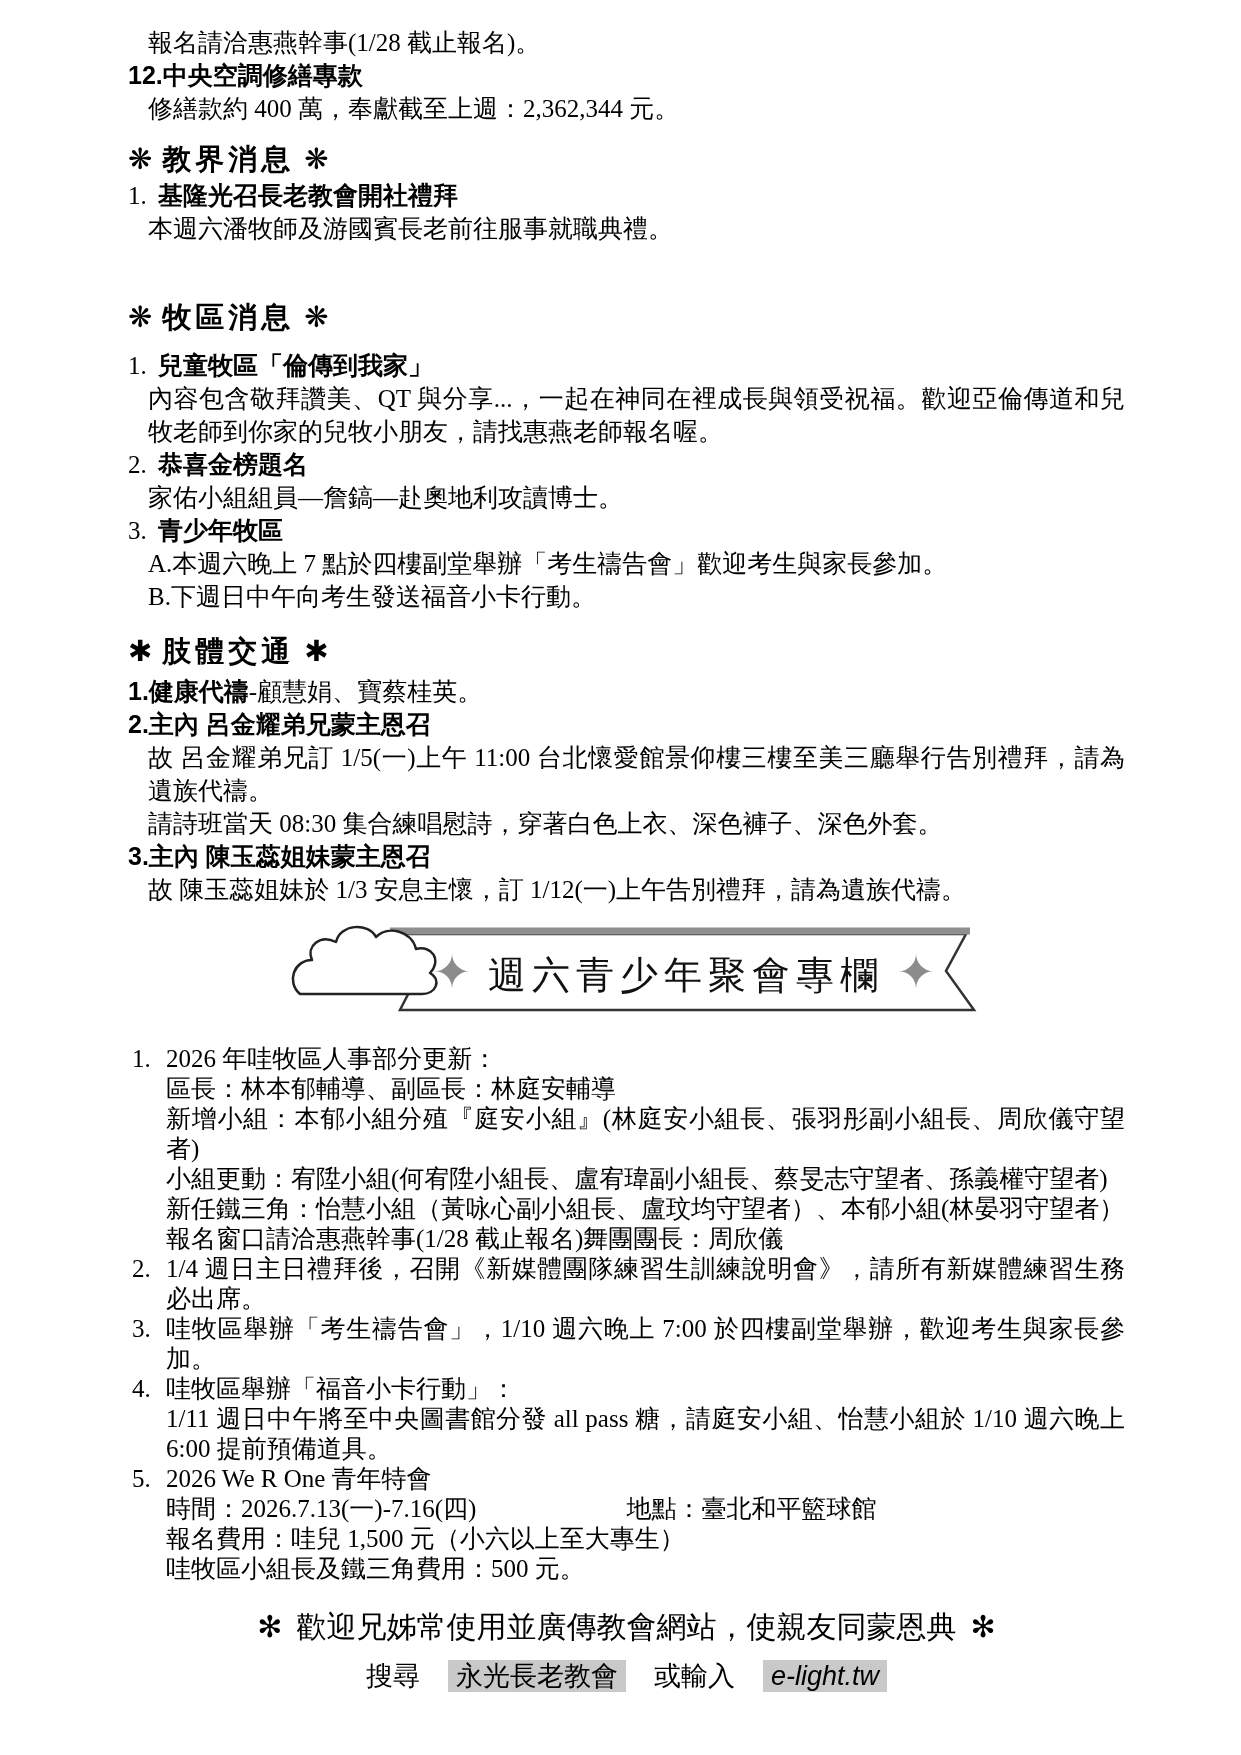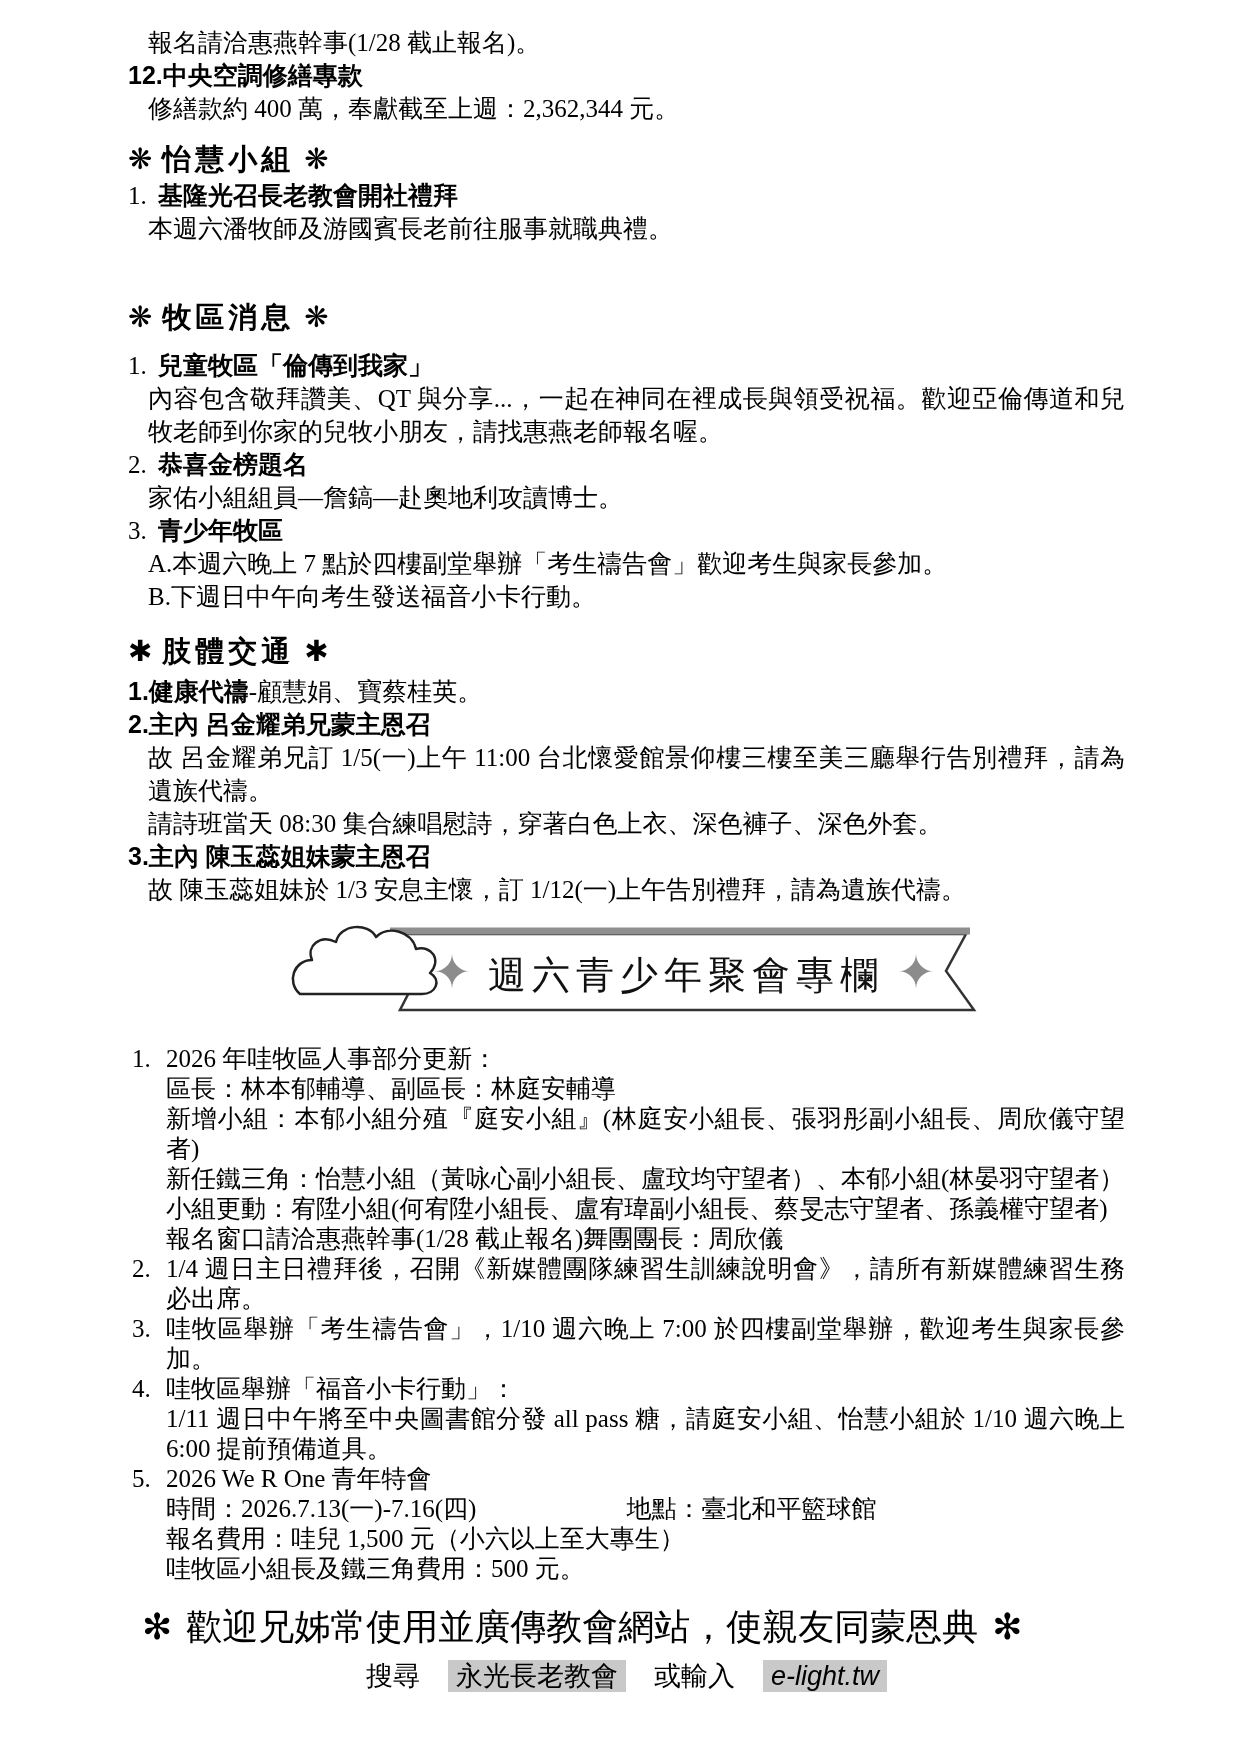--- a/index.html
+++ b/index.html
@@ -27,40 +27,40 @@
   
   .banner { margin:12px 0 8px 148px; width:720px; height:112px; }
   
   .yitem { display:flex; line-height:30px; margin-left:4px; }
   .yitem .ynum { flex:none; width:34px; }
   .yitem .ytext { flex:1; text-align:justify; }
   .ysub { line-height:30px; margin-left:38px; text-align:justify; }
   .yrow { display:flex; line-height:30px; margin-left:38px; }
   .yrow .place { margin-left:150px; }
   
-  .footer { margin-top:26px; font-size:36px; line-height:34px; }
+  .footer { margin-top:26px; text-align:center; font-size:30px; line-height:34px; }
   .footer .star { margin:0 14px; }
   .search-line { margin-top:14px; text-align:center; font-size:27px; line-height:36px; }
   .search-line .gap { display:inline-block; width:28px; }
   .hl { background:#c9c9c9; padding:1px 8px; }
   .url { font-family:"Liberation Sans","DejaVu Sans",sans-serif;font-style:italic; }
 </style>
 </head>
 <body>
 
 <div class="page">
 
   
   <div class="body-ln">報名請洽惠燕幹事(1/28 截止報名)。</div>
   <div class="ln"><span class="t-bold">12.</span><span class="t-bold">中央空調修繕專款</span></div>
   <div class="body-ln">修繕款約 400 萬，奉獻截至上週：2,362,344 元。</div>
 
   
   <div class="sec-header mt-church">
-    <span class="star">❋</span><span>怡慧小組</span><span class="star right">❋</span>
+    <span class="star">❋</span><span>教界消息</span><span class="star right">❋</span>
   </div>
   <div class="flexln">
     <span class="num">1.</span>
     <span class="txt t-bold">基隆光召長老教會開社禮拜</span>
   </div>
   <div class="body-ln">本週六潘牧師及游國賓長老前往服事就職典禮。</div>
 
   
   <div class="sec-header mt-district">
     <span class="star">❋</span><span>牧區消息</span><span class="star right">❋</span>
@@ -104,22 +104,22 @@
   </svg>
 
   
   <div>
     <div class="yitem">
       <span class="ynum">1.</span>
       <span class="ytext">2026 年哇牧區人事部分更新：</span>
     </div>
     <div class="ysub">區長：林本郁輔導、副區長：林庭安輔導</div>
     <div class="ysub">新增小組：本郁小組分殖『庭安小組』(林庭安小組長、張羽彤副小組長、周欣儀守望者)</div>
+    <div class="ysub">小組更動：宥陞小組(何宥陞小組長、盧宥瑋副小組長、蔡旻志守望者、孫義權守望者)</div>
     <div class="ysub">新任鐵三角：怡慧小組（黃咏心副小組長、盧玟均守望者）、本郁小組(林晏羽守望者）</div>
-    <div class="ysub">小組更動：宥陞小組(何宥陞小組長、盧宥瑋副小組長、蔡旻志守望者、孫義權守望者)</div>
     <div class="ysub">報名窗口請洽惠燕幹事(1/28 截止報名)舞團團長：周欣儀</div>
 
     <div class="yitem">
       <span class="ynum">2.</span>
       <span class="ytext">1/4 週日主日禮拜後，召開《新媒體團隊練習生訓練說明會》，請所有新媒體練習生務必出席。</span>
     </div>
 
     <div class="yitem">
       <span class="ynum">3.</span>
       <span class="ytext">哇牧區舉辦「考生禱告會」，1/10 週六晚上 7:00 於四樓副堂舉辦，歡迎考生與家長參加。</span>

